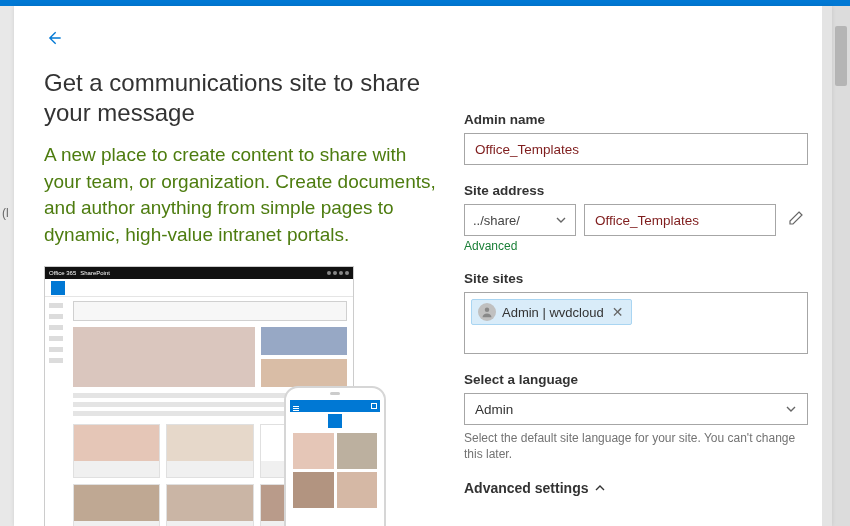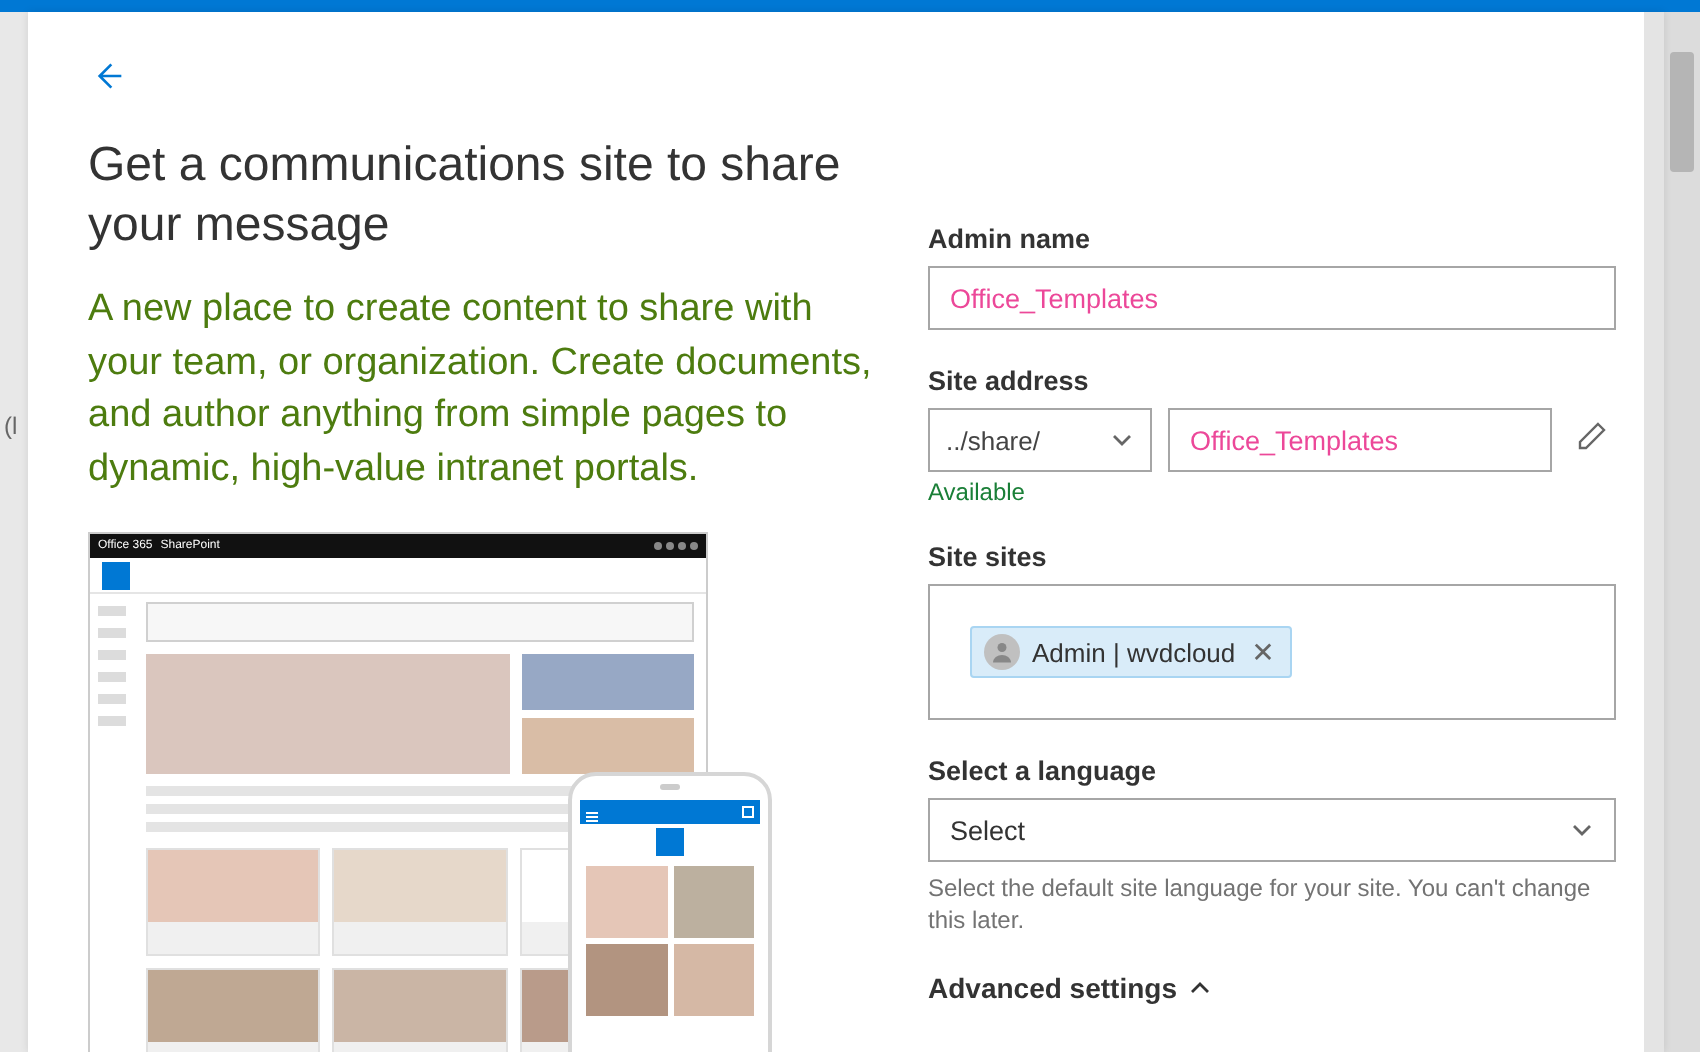--- a/index.html
+++ b/index.html
@@ -54,29 +54,29 @@
   .phone .pbrand { height:18px; display:flex; justify-content:center; align-items:center; background:#fff; }
   .phone .pbrand b { width:14px;height:14px;background:#0078d4; }
   .phone .pcards { display:grid; grid-template-columns:1fr 1fr; gap:3px; padding:3px;}
   .phone .pcards div { height:36px; background:#e5c6b7; }
   .phone .pcards div:nth-child(2){background:#bcb09f;}
   .phone .pcards div:nth-child(3){background:#b29480;}
   .phone .pcards div:nth-child(4){background:#d5b8a5;}
   
   .form-group { margin-bottom: 18px; }
   .lbl { font-size: 13.5px; color:#333; font-weight:600; margin-bottom:6px; display:block; }
-  .inp { width:100%; height:32px; border:1px solid #a6a6a6; padding:0 10px; font-size:13.5px; color:#ec4899; background:#fff; }
+  .inp { width:100%; height:32px; border:1px solid #a6a6a6; padding:0 10px; font-size:13.5px; color:#7f1d1d; background:#fff; }
   .addr-row { display:flex; gap:8px; align-items:center; }
   .prefix { width:112px; height:32px; border:1px solid #a6a6a6; background:#fff; display:flex; align-items:center; padding:0 8px; font-size:13px; color:#444; position:relative;}
   .prefix .chev { margin-left:auto; }
   .addr-row .inp { flex:1; }
   .edit-ico { cursor:pointer; padding:4px; }
   .url { font-size:12px; color:#555; margin-top:6px; word-break:break-all;}
   .avail { font-size:12px; color:#1a7f37; margin-top:3px; }
-  .people-box { border:1px solid #a6a6a6; min-height:62px; padding:20px; }
+  .people-box { border:1px solid #a6a6a6; min-height:62px; padding:6px; }
   .chip { display:inline-flex; align-items:center; gap:6px; background:#d9ecf9; border:1px solid #a9d5f2; border-radius:2px; padding:3px 6px; font-size:13px; color:#333;}
   .chip .ava { width:18px;height:18px;border-radius:50%; background:#c0c0c0; display:inline-flex;align-items:center;justify-content:center;}
   .chip .ava svg{width:12px;height:12px;}
   .chip .x { cursor:pointer; color:#666; font-size:14px; padding:0 2px;}
   .select { width:100%; height:32px; border:1px solid #a6a6a6; padding:0 10px; font-size:13.5px; color:#333; background:#fff; display:flex; align-items:center; cursor:pointer;}
   .select .chev { margin-left:auto; }
   .hint { font-size:12px; color:#737373; margin-top:5px; line-height:1.35;}
   .adv { font-size:14px; color:#333; font-weight:600; display:flex; align-items:center; gap:6px; cursor:pointer; margin-top:2px;}
   .chev svg { width:12px; height:12px; display:block; }
 </style>
@@ -198,21 +198,21 @@
                 </svg>
               </span>
           </div>
           <input class="inp" value="Office_Templates" style="">
           <span class="edit-ico">
             <svg width="16" height="16" viewBox="0 0 16 16">
                 <path fill="none" stroke="#666" stroke-width="1.2" d="M11 2l3 3L5 14H2v-3L11 2z"></path>
               </svg>
           </span>
         </div>
-        <div class="avail">Available</div>
+        <div class="avail">Advanced</div>
       </div>
 
       <div class="form-group">
         <label class="lbl">Site sites</label>
         <div class="people-box">
           <span class="chip">
             <span class="ava">
                 <svg viewBox="0 0 16 16">
                   <circle cx="8" cy="5" r="3" fill="#888"></circle>
                   <path d="M2 15c0-3 3-5 6-5s6 2 6 5" fill="#888"></path>
@@ -220,21 +220,21 @@
               </span>
             <span>Admin | wvdcloud</span>
             <span class="x">✕</span>
           </span>
         </div>
       </div>
 
       <div class="form-group">
         <label class="lbl">Select a language</label>
         <div class="select">
-          <span>Select</span>
+          <span>Admin</span>
           <span class="chev">
               <svg viewBox="0 0 12 12">
                 <path fill="none" stroke="#666" stroke-width="1.4" d="M2 4l4 4 4-4"></path>
               </svg>
             </span>
         </div>
         <div class="hint">Select the default site language for your site. You can't change this later.</div>
       </div>
 
       <div class="adv">

